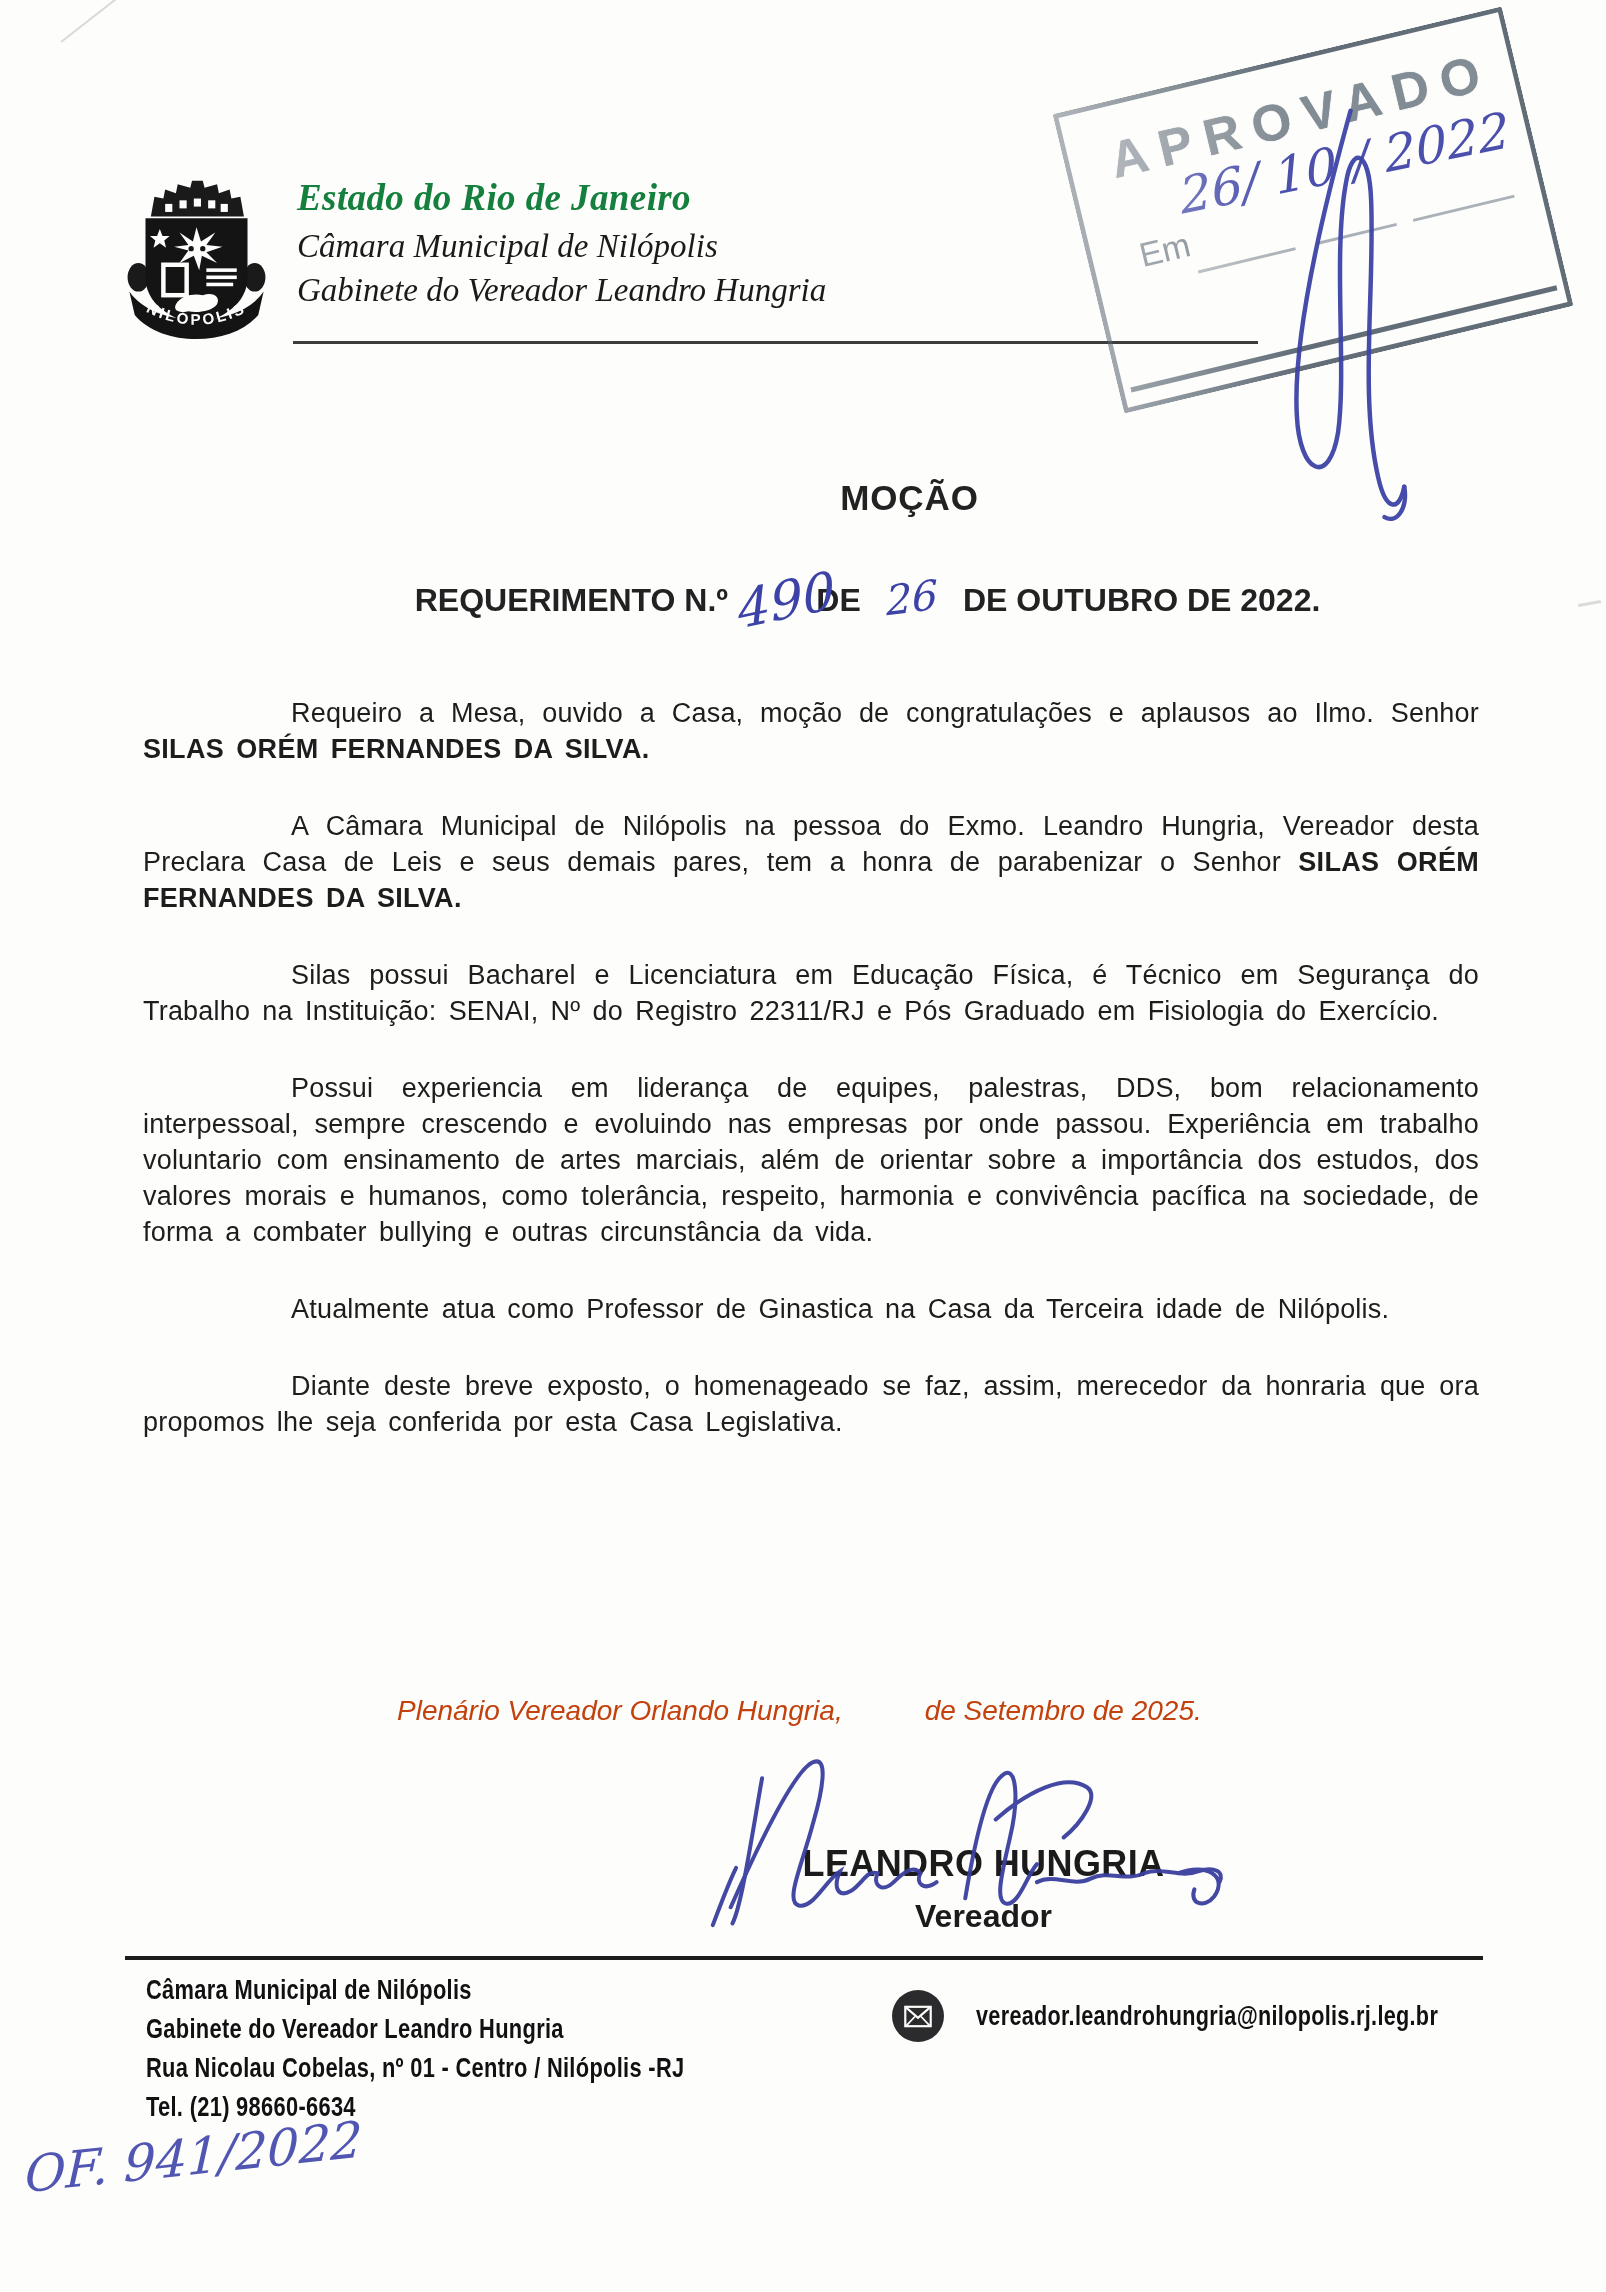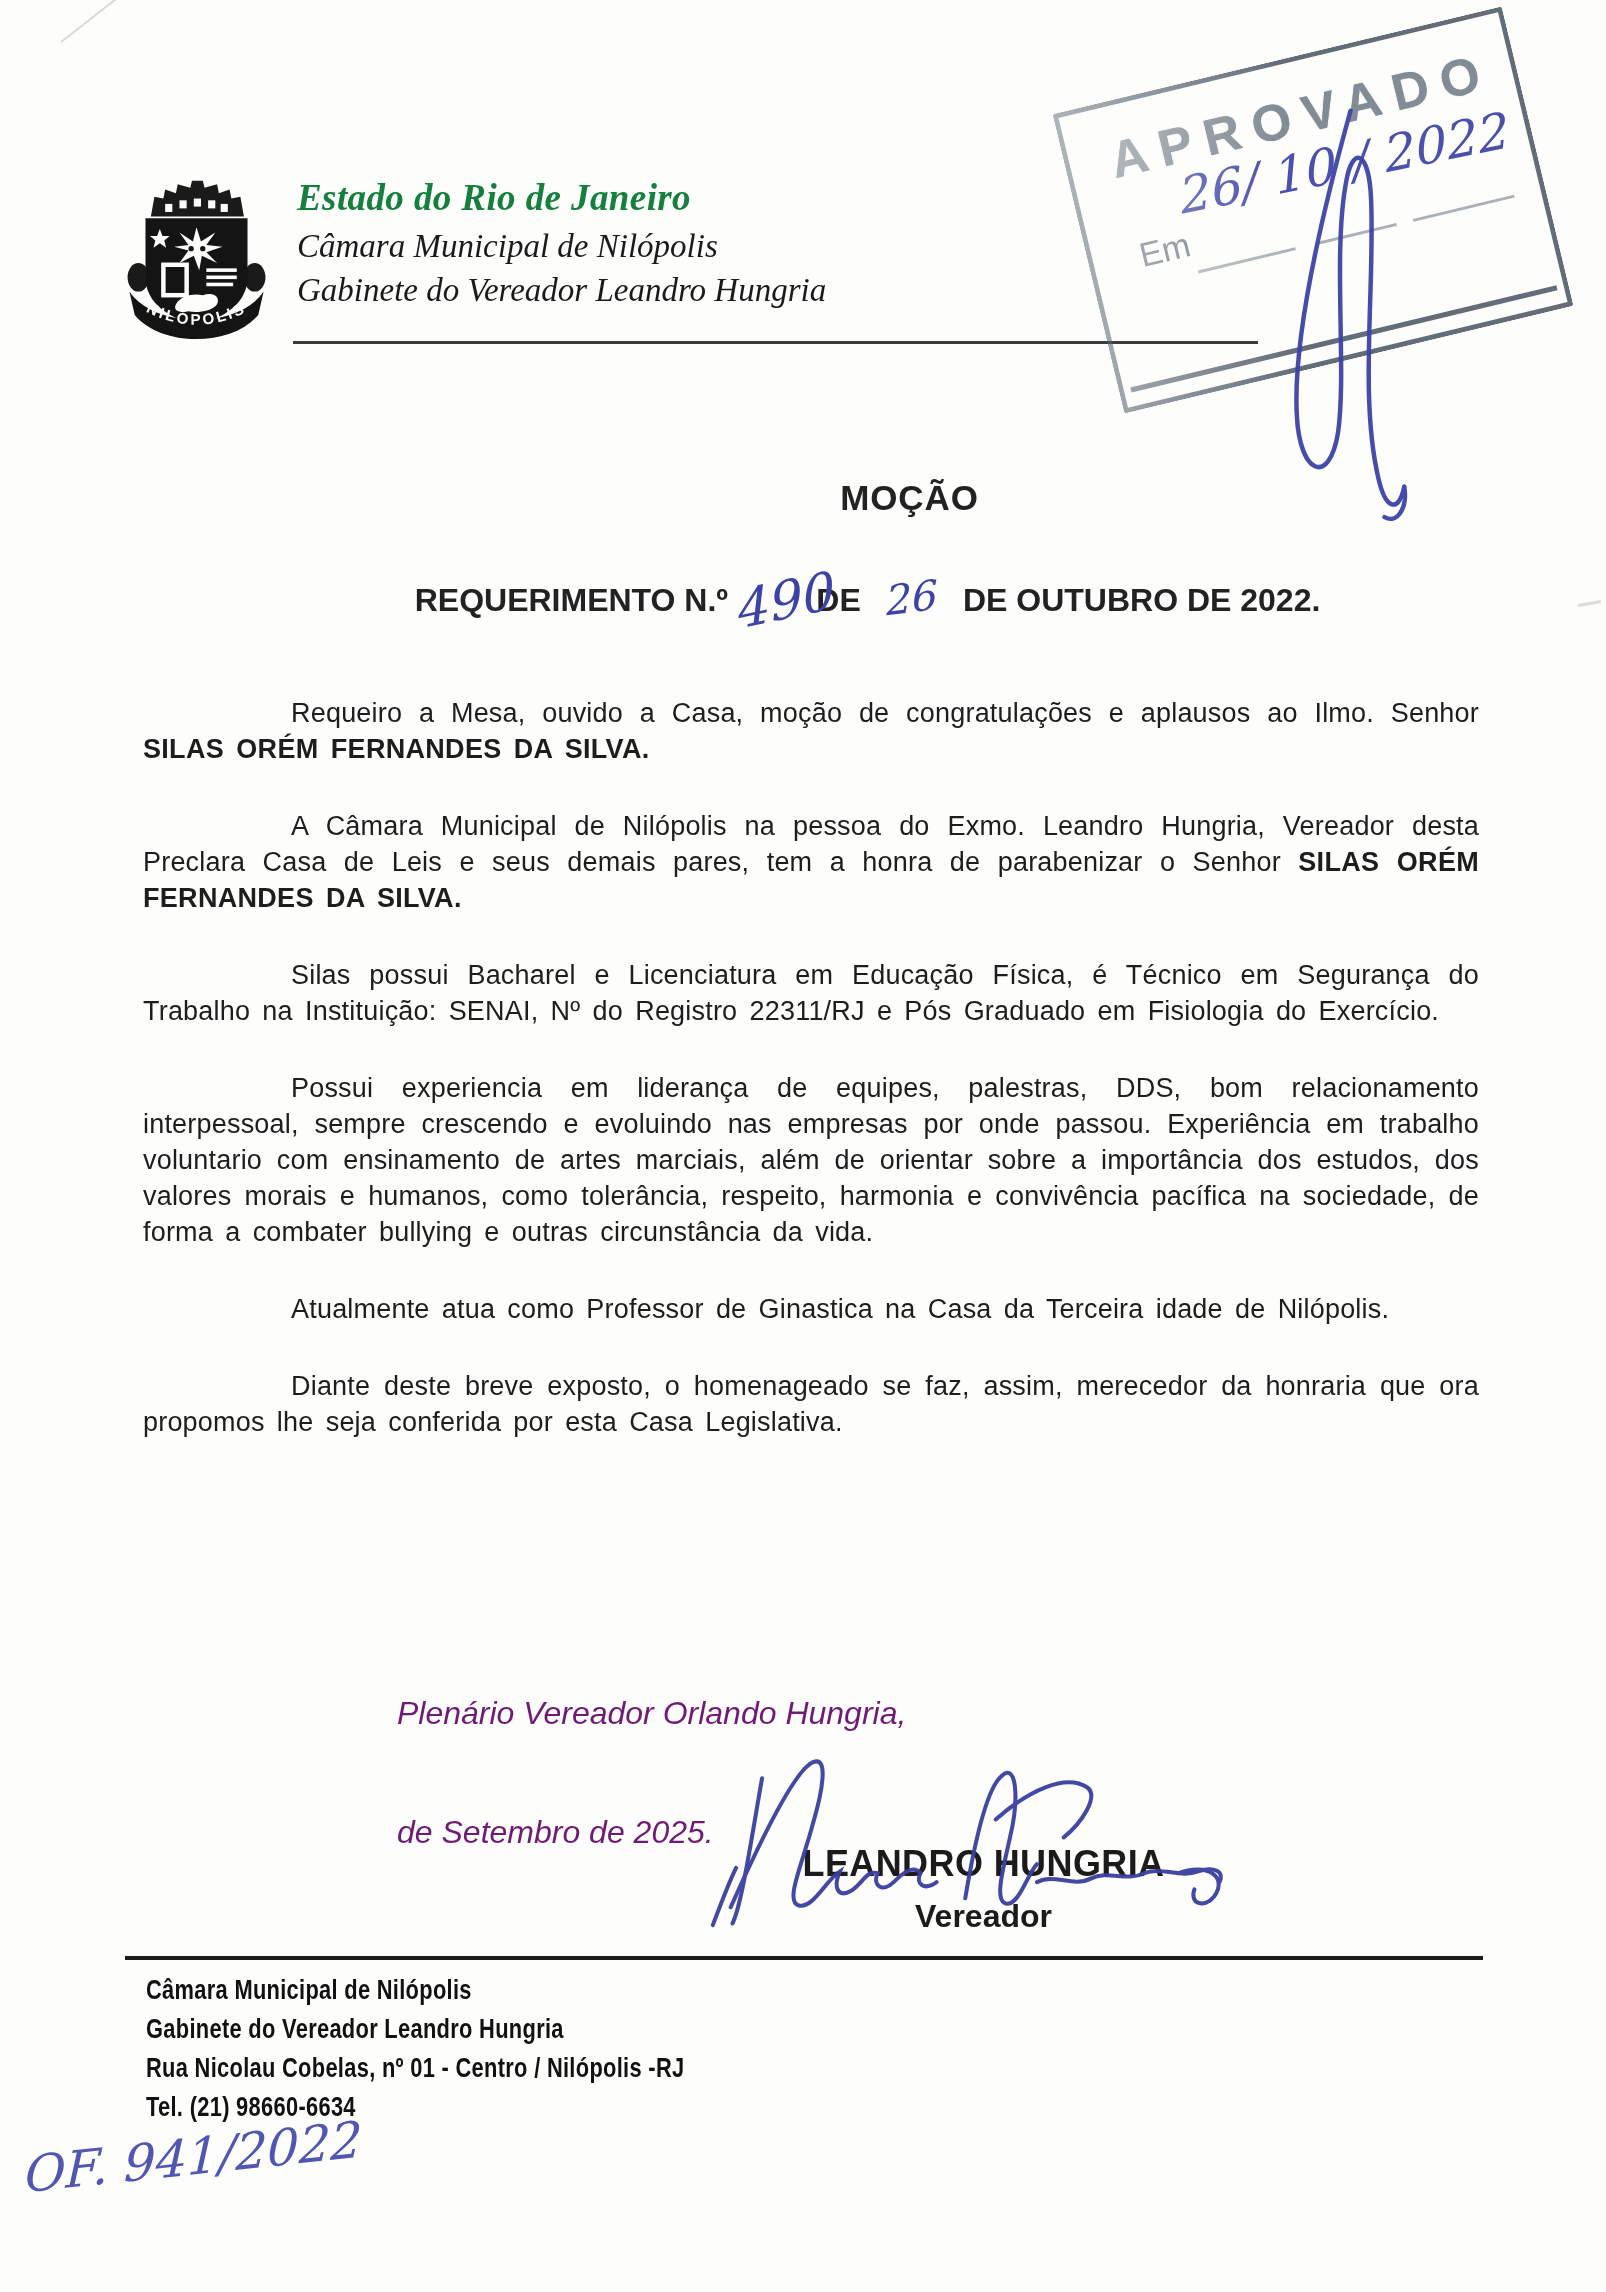--- a/index.html
+++ b/index.html
@@ -79,22 +79,22 @@
   .doc-body p{
     margin:4px 0 41px 0;
     font-size:27px;line-height:36px;
     text-align:justify;text-indent:148px;
     word-spacing:4.5px;letter-spacing:0.2px;color:#1d1d1d;
   }
   .doc-body strong{letter-spacing:0.3px;}
   
   .closing{
     position:absolute;left:143px;top:1695px;width:1336px;
-    font-size:32px;font-style:italic;color:#701a75;
-    display:flex;gap:82px;padding-left:254px;box-sizing:border-box;white-space:nowrap;flex-direction:column;
+    font-size:28px;font-style:italic;color:#c2410c;
+    display:flex;gap:82px;padding-left:254px;box-sizing:border-box;white-space:nowrap;
   }
   .sig-block{position:absolute;left:652px;top:1843px;width:663px;text-align:center;}
   .sig-name{font-size:36px;font-weight:bold;letter-spacing:0.4px;color:#1b1b1b;}
   .sig-role{font-size:32px;font-weight:bold;margin-top:13px;color:#1b1b1b;}
   .sig-scribble{position:absolute;left:25px;top:-106px;width:598px;height:199px;pointer-events:none;}
   
   .footer-rule{position:absolute;left:125px;top:1956px;width:1358px;height:3.6px;background:#1c1c1c;}
   .footer-left{position:absolute;left:146px;top:1970px;}
   .footer-line{
     font-size:28px;font-weight:bold;color:#111;
@@ -230,17 +230,27 @@
     <div class="sig-role">Vereador</div>
   </div>
 
   <div class="footer-rule"></div>
   <div class="footer-left">
     <div class="footer-line">Câmara Municipal de Nilópolis</div>
     <div class="footer-line">Gabinete do Vereador Leandro Hungria</div>
     <div class="footer-line">Rua Nicolau Cobelas, nº 01 - Centro / Nilópolis -RJ</div>
     <div class="footer-line">Tel. (21) 98660-6634</div>
   </div>
+  <div class="footer-contact">
+    <div class="mail-badge">
+      <svg viewBox="0 0 24 19">
+        <rect x="1.5" y="1.5" width="21" height="16" fill="none" stroke="#fdfdfc" stroke-width="1.8"></rect>
+        <path d="M2 2 L12 10.5 L22 2" fill="none" stroke="#fdfdfc" stroke-width="1.8"></path>
+        <path d="M2 17.5 L9.5 9.5 M22 17.5 L14.5 9.5" fill="none" stroke="#fdfdfc" stroke-width="1.4"></path>
+      </svg>
+    </div>
+    <div class="footer-email">vereador.leandrohungria@nilopolis.rj.leg.br</div>
+  </div>
 
   <div class="hw-note">OF. 941/2022</div>
 
 </div>
 
 
 </body></html>

